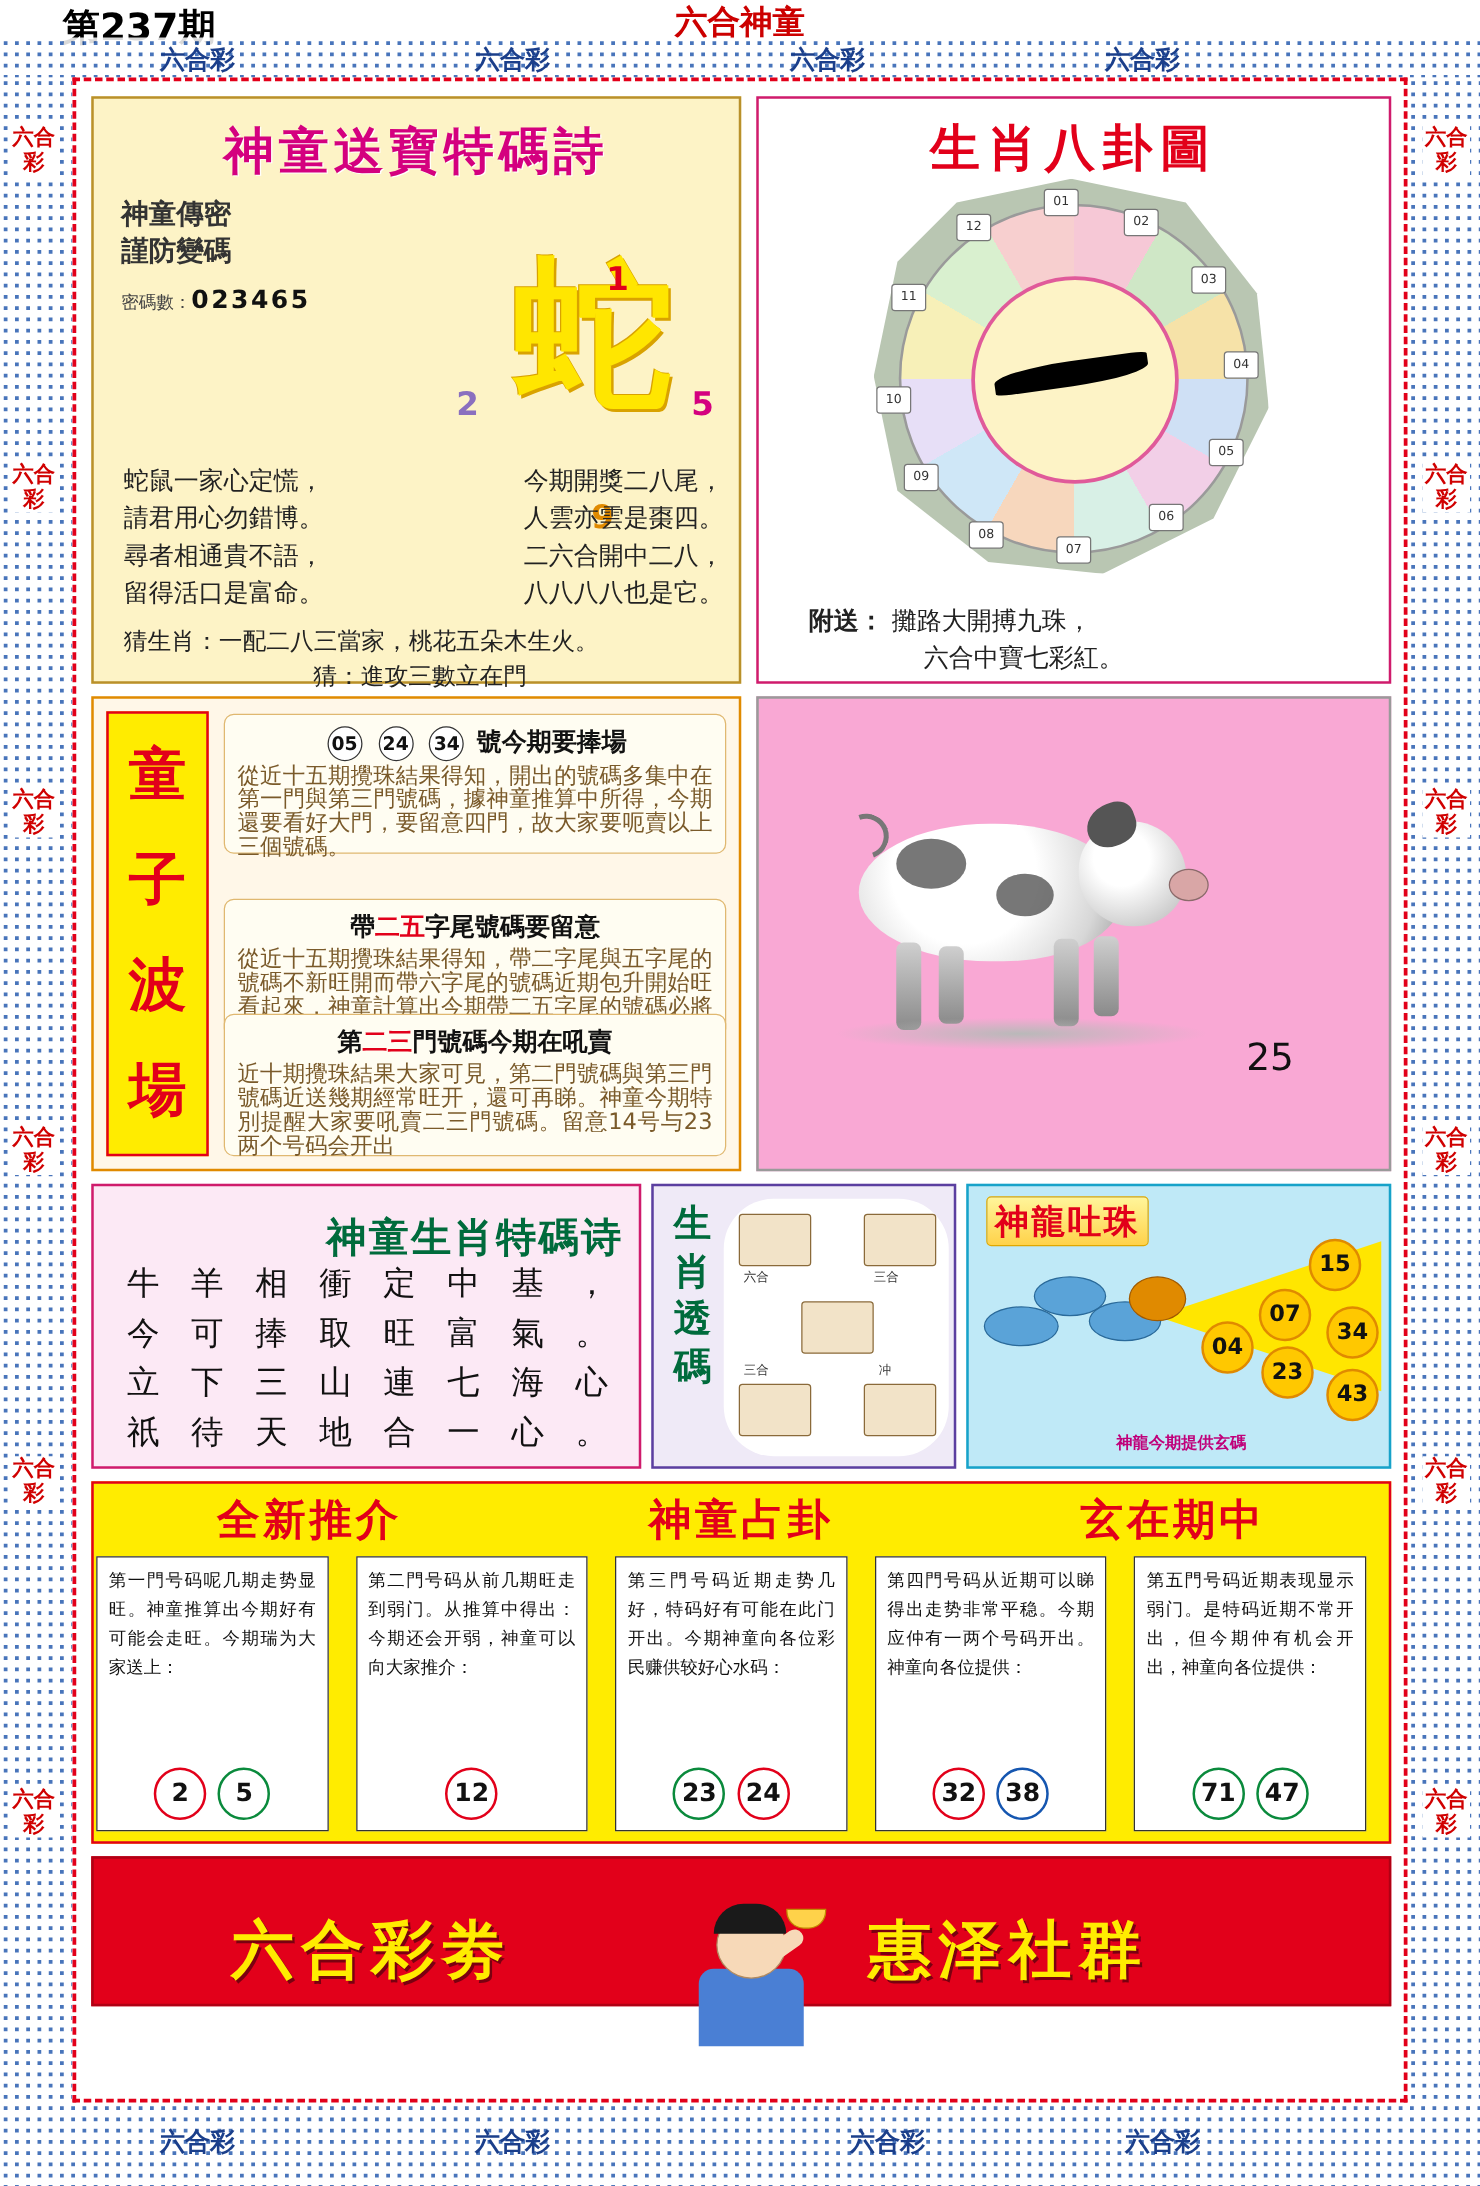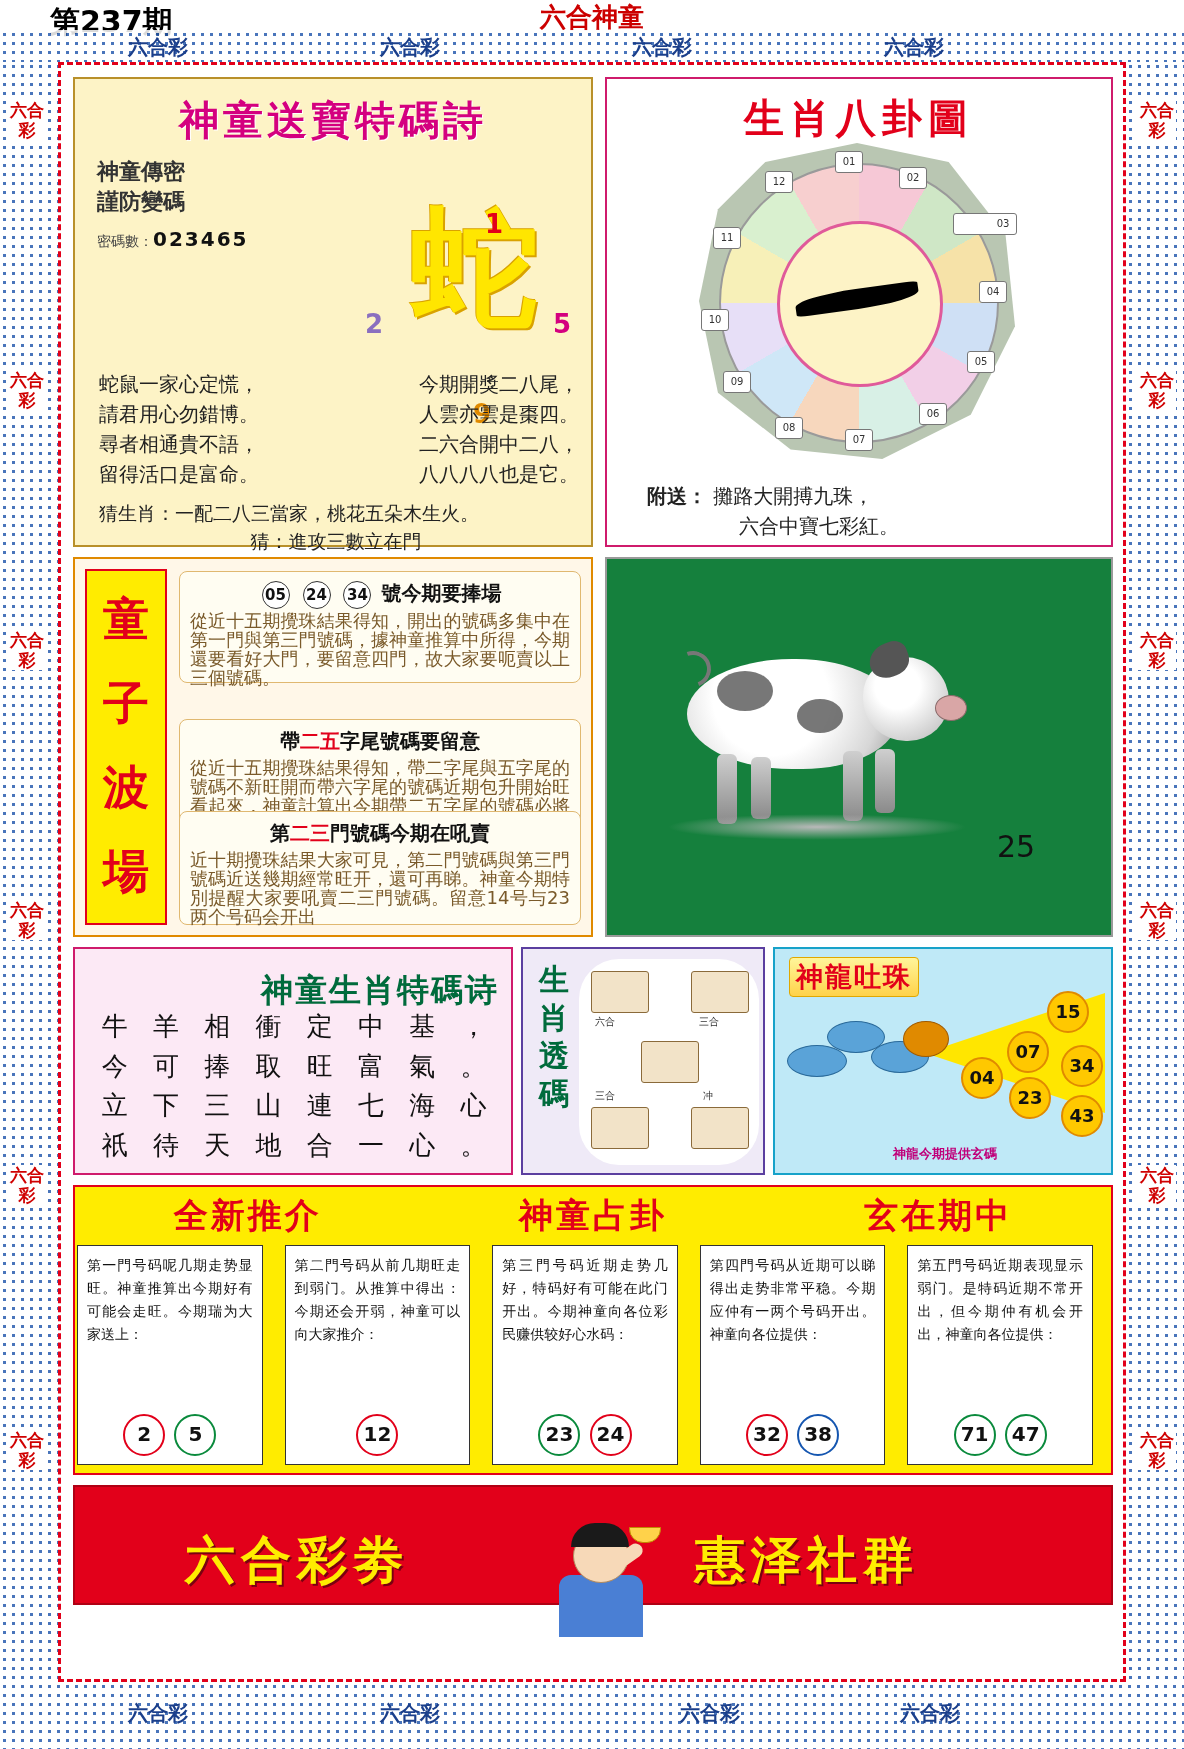--- a/index.html
+++ b/index.html
@@ -114,21 +114,21 @@
   .tipbox .th{text-align:center;font-size:20px;font-weight:bold;color:#111;line-height:30px;}
   .tipbox .th .num{
     display:inline-block;border:1px solid #333;border-radius:50%;width:26px;height:26px;line-height:26px;
     text-align:center;font-size:15px;margin:0 3px;background:#fff;
   }
   .tipbox .th em{font-style:normal;color:#e2001a;}
   .tipbox p{margin:2px 0 0 0;font-size:18px;color:#7a5a2a;line-height:19px;text-align:justify;}
 
   
   .panelD{
-    position:absolute;left:544px;top:492px;width:508px;height:380px;border:2px solid #9a9a9a;background:#15803d;
+    position:absolute;left:544px;top:492px;width:508px;height:380px;border:2px solid #9a9a9a;background:#f9a8d4;
     box-sizing:border-box;overflow:hidden;
   }
   .pig{position:absolute;left:40px;top:40px;width:300px;height:250px;}
   .pigbody{position:absolute;left:40px;top:60px;width:210px;height:110px;border-radius:50% 48% 45% 50%;
     background:radial-gradient(circle at 40% 35%,#ffffff 40%,#d7d7d7 75%,#9a9a9a 100%);}
   .pigspot{position:absolute;border-radius:50%;background:#4a4a4a;opacity:.75;}
   .pighead{position:absolute;left:216px;top:58px;width:86px;height:84px;border-radius:46% 52% 48% 50%;
     background:radial-gradient(circle at 40% 35%,#fff 30%,#c9c9c9 80%);}
   .pigsnout{position:absolute;left:288px;top:96px;width:30px;height:24px;border-radius:50%;background:#d9a6a6;border:1px solid #8a6a6a;}
   .pigear{position:absolute;left:222px;top:44px;width:40px;height:34px;background:#555;border-radius:60% 40% 50% 50%;transform:rotate(-20deg);}
@@ -292,21 +292,21 @@
 
     <div class="panelB">
       <h1>生肖八卦圖</h1>
       <div class="wheelWrap">
         <div class="wheel-outer"></div>
         <div class="wheel-mid"></div>
         <div class="wheel-in"></div>
         <div class="needle"></div>
         <div class="zsmall" style="left:168px;top:10px;">01</div>
         <div class="zsmall" style="left:232px;top:26px;">02</div>
-        <div class="zsmall" style="left:286px;top:72px;padding-left:36px;">03</div>
+        <div class="zsmall" style="left:286px;top:72px;">03</div>
         <div class="zsmall" style="left:312px;top:140px;">04</div>
         <div class="zsmall" style="left:300px;top:210px;">05</div>
         <div class="zsmall" style="left:252px;top:262px;">06</div>
         <div class="zsmall" style="left:178px;top:288px;">07</div>
         <div class="zsmall" style="left:108px;top:276px;">08</div>
         <div class="zsmall" style="left:56px;top:230px;">09</div>
         <div class="zsmall" style="left:34px;top:168px;">10</div>
         <div class="zsmall" style="left:46px;top:86px;">11</div>
         <div class="zsmall" style="left:98px;top:30px;">12</div>
       </div>

